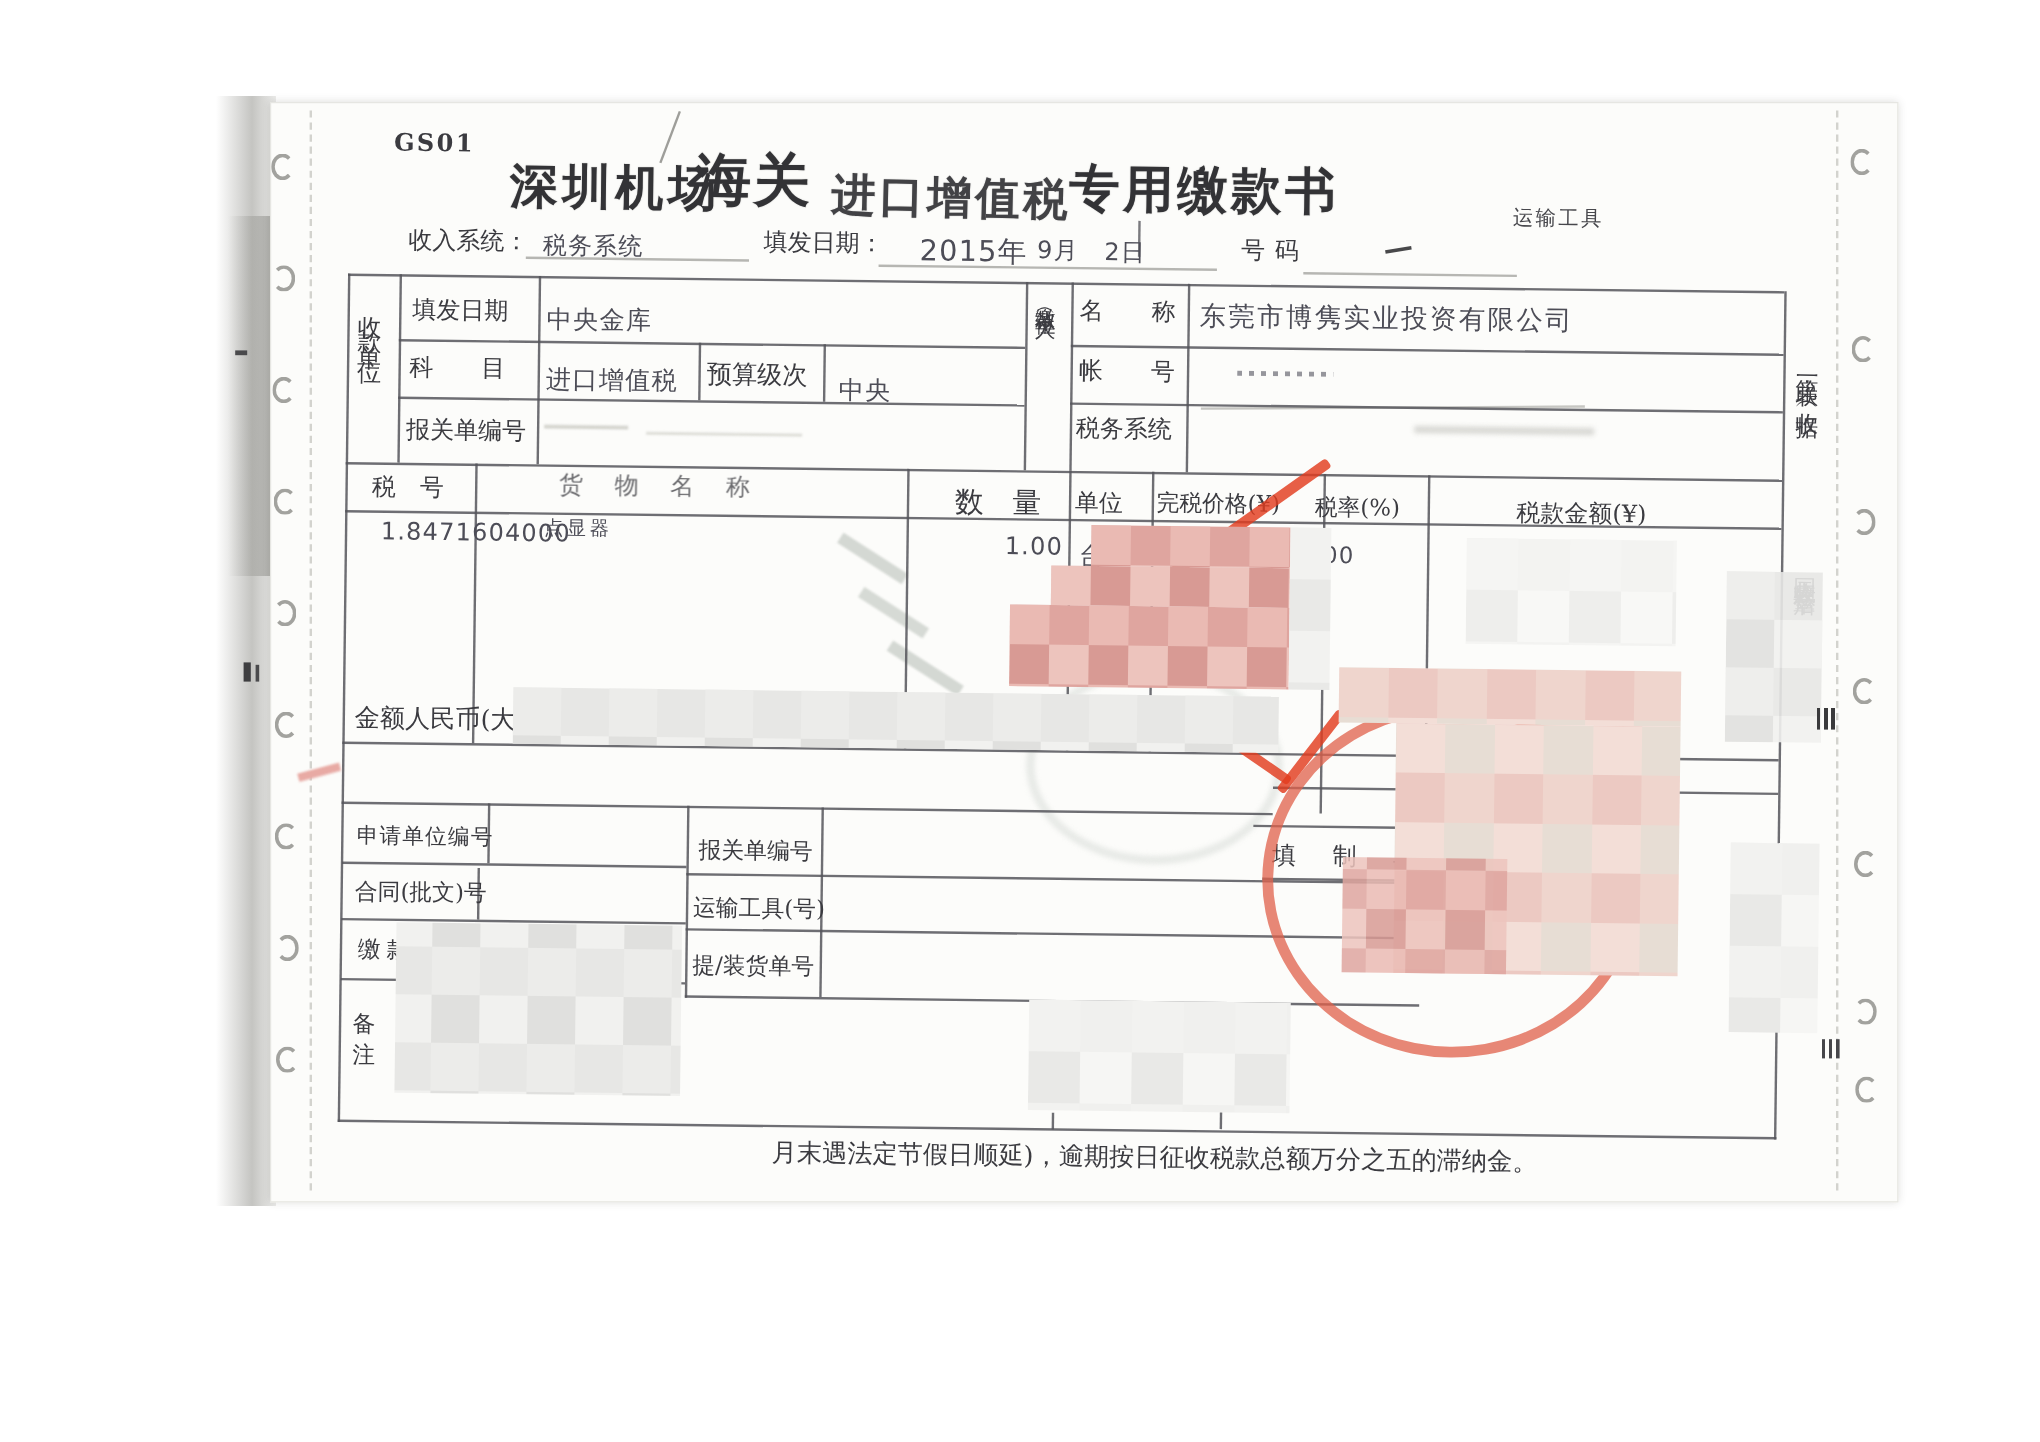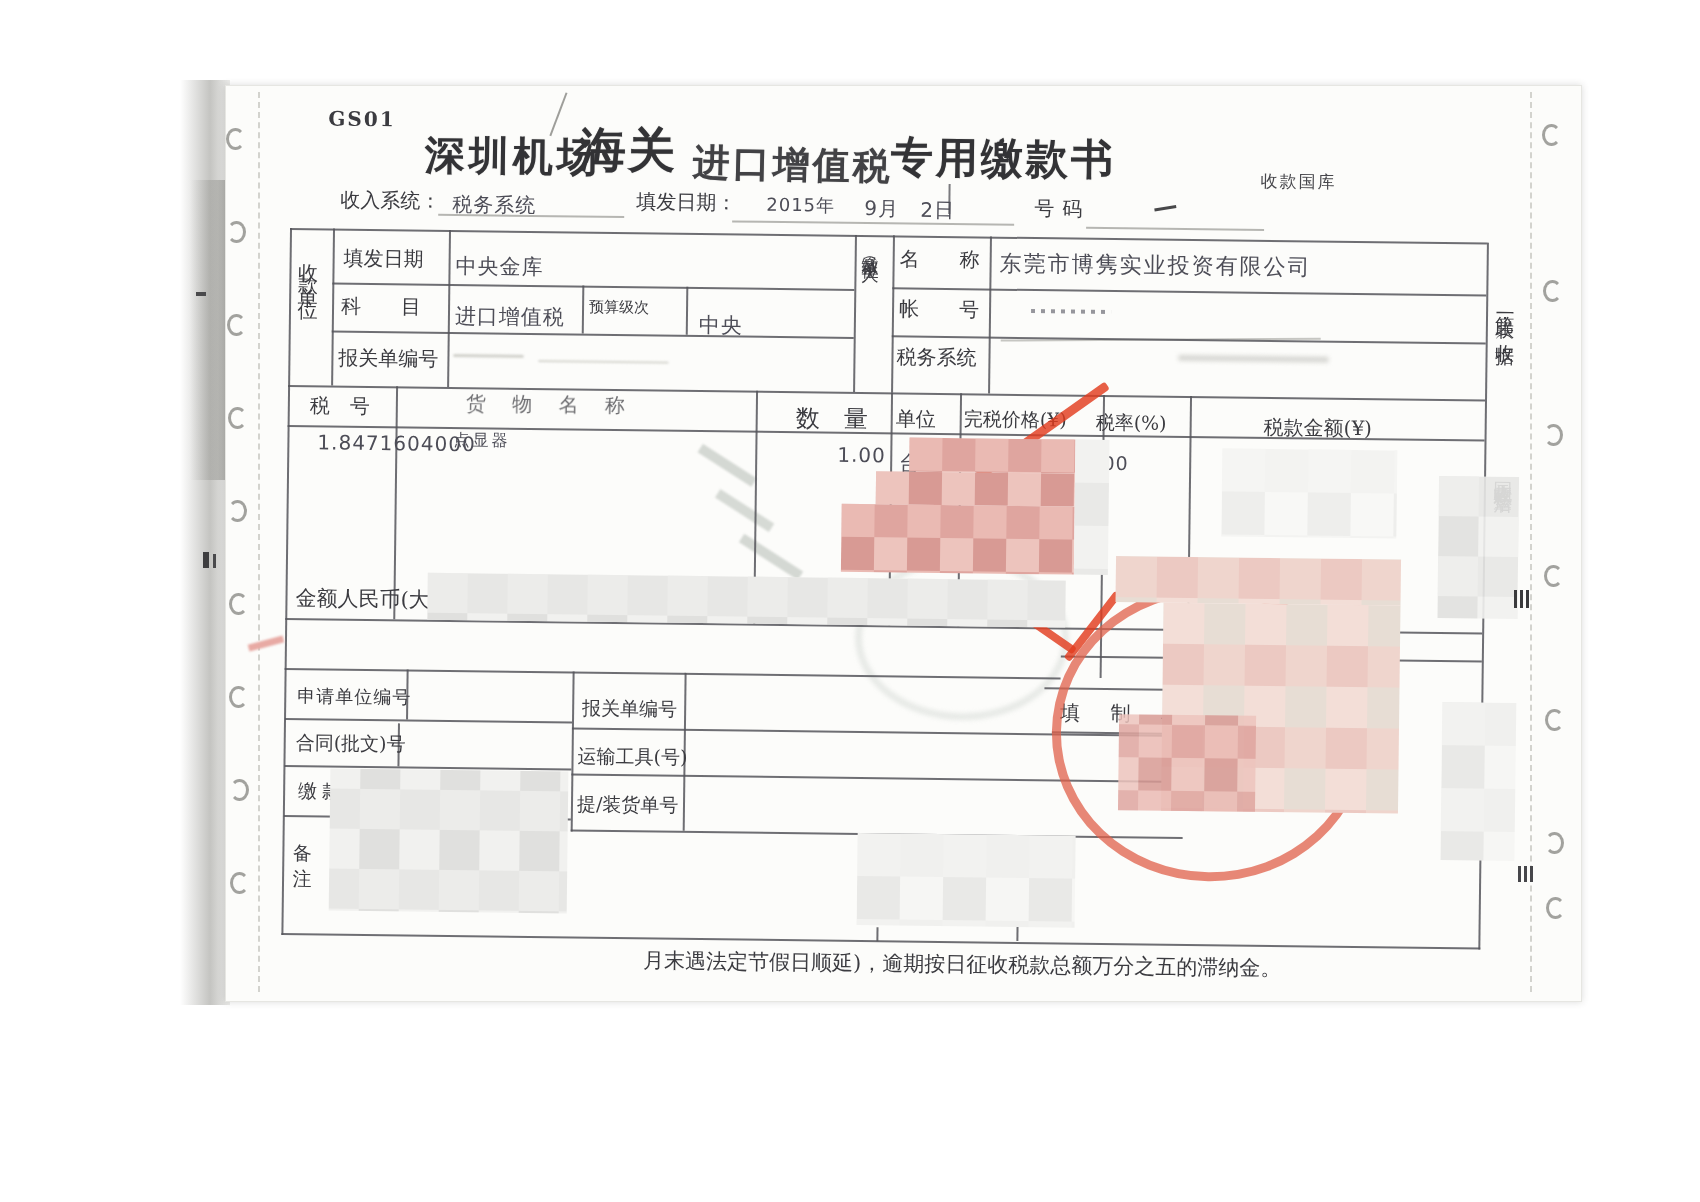--- a/index.html
+++ b/index.html
@@ -70,27 +70,27 @@
   <div class="ghost" style="left:1518px;top:866px;width:15px;height:16px;background:repeating-linear-gradient(90deg,#46464a 0 3px,transparent 3px 6px)"></div>
   <div class="ghost" style="left:248px;top:640px;width:36px;height:7px;background:#e8aaa4;transform:rotate(-15deg);filter:blur(1px)"></div>
 
   <div class="content">
 
     <div class="lbl" style="left:327px;top:106px;font-size:20px;font-weight:700;letter-spacing:2px">GS01</div>
     <div class="lbl t1" style="left:424px;top:126px;font-size:40px;letter-spacing:4px">深圳机场</div>
     <div class="lbl t1" style="left:578px;top:115px;font-size:47px;letter-spacing:2px">海关</div>
     <div class="lbl t1" style="left:692px;top:134px;font-size:37px;letter-spacing:3px;transform:rotate(.6deg);opacity:.92">进口增值税</div>
     <div class="lbl t1" style="left:890px;top:122px;font-size:42px;letter-spacing:3px">专用缴款书</div>
-    <div class="lbl" style="left:1260px;top:158px;font-size:17px;letter-spacing:2px;color:#47474c">收款国库</div>
+    <div class="lbl" style="left:1260px;top:158px;font-size:17px;letter-spacing:2px;color:#47474c">运输工具</div>
     <div class="ghost" style="left:556px;top:88px;width:2px;height:46px;background:#9e9e9a;transform:rotate(20deg)"></div>
 
     <div class="lbl" style="left:340px;top:186px;font-size:20px">收入系统：</div>
     <div class="val" style="left:452px;top:189px;font-size:20px">税务系统</div>
     <div class="lbl" style="left:636px;top:184px;font-size:20px">填发日期：</div>
-    <div class="val" style="left:766px;top:187px;font-size:18px">2015年</div>
+    <div class="val" style="left:766px;top:187px;font-size:24px">2015年</div>
     <div class="val" style="left:864px;top:188px;font-size:20px">9月</div>
     <div class="val" style="left:920px;top:189px;font-size:20px">2日</div>
     <div class="ghost" style="left:948px;top:176px;width:2px;height:30px;background:#7a7a7e"></div>
     <div class="lbl" style="left:1034px;top:186px;font-size:20px;letter-spacing:8px">号码</div>
     <div class="ghost" style="left:1154px;top:196px;width:22px;height:3px;background:#48484a;transform:rotate(-10deg)"></div>
     <div class="uline" style="left:438px;top:212px;width:186px"></div>
     <div class="uline" style="left:732px;top:215px;width:282px"></div>
     <div class="uline" style="left:1086px;top:217px;width:178px"></div>
 
     <div class="hl" style="left:290px;top:228px;width:1197px"></div>
@@ -109,21 +109,21 @@
     <div class="vl" style="left:687px;top:282px;height:48px"></div>
     <div class="vl" style="left:855px;top:228px;height:157px"></div>
     <div class="vl" style="left:893px;top:228px;height:157px"></div>
     <div class="vl" style="left:990px;top:228px;height:157px"></div>
 
     <div class="lbl vert" style="left:296px;top:248px;height:126px;font-size:20px;letter-spacing:12px">收款单位</div>
     <div class="lbl" style="left:344px;top:244px;font-size:20px">填发日期</div>
     <div class="val" style="left:456px;top:250px;font-size:21px">中央金库</div>
     <div class="lbl" style="left:342px;top:292px;font-size:20px">科　　目</div>
     <div class="val" style="left:456px;top:300px;font-size:21px">进口增值税</div>
-    <div class="lbl" style="left:590px;top:294px;font-size:15px">预算级次</div>
+    <div class="lbl" style="left:590px;top:294px;font-size:21px">预算级次</div>
     <div class="val" style="left:700px;top:306px;font-size:21px">中央</div>
     <div class="lbl" style="left:340px;top:344px;font-size:20px">报关单编号</div>
     <div class="ghost" style="left:455px;top:352px;width:70px;height:3px;background:#d2d2cc;filter:blur(1px)"></div>
     <div class="ghost" style="left:540px;top:357px;width:130px;height:2px;background:#d6d6d0;filter:blur(1px)"></div>
 
     <div class="lbl vert" style="left:860px;top:236px;height:142px;font-size:17px;letter-spacing:2px">缴款单位（人）</div>
     <div class="lbl" style="left:900px;top:238px;font-size:20px">名　　称</div>
     <div class="val" style="left:1000px;top:240px;font-size:22px;letter-spacing:2px">东莞市博隽实业投资有限公司</div>
     <div class="lbl" style="left:900px;top:288px;font-size:20px">帐　　号</div>
     <div class="ghost" style="left:1032px;top:300px;width:80px;height:4px;background:repeating-linear-gradient(90deg,#96969c 0 4px,transparent 4px 10px)"></div>

